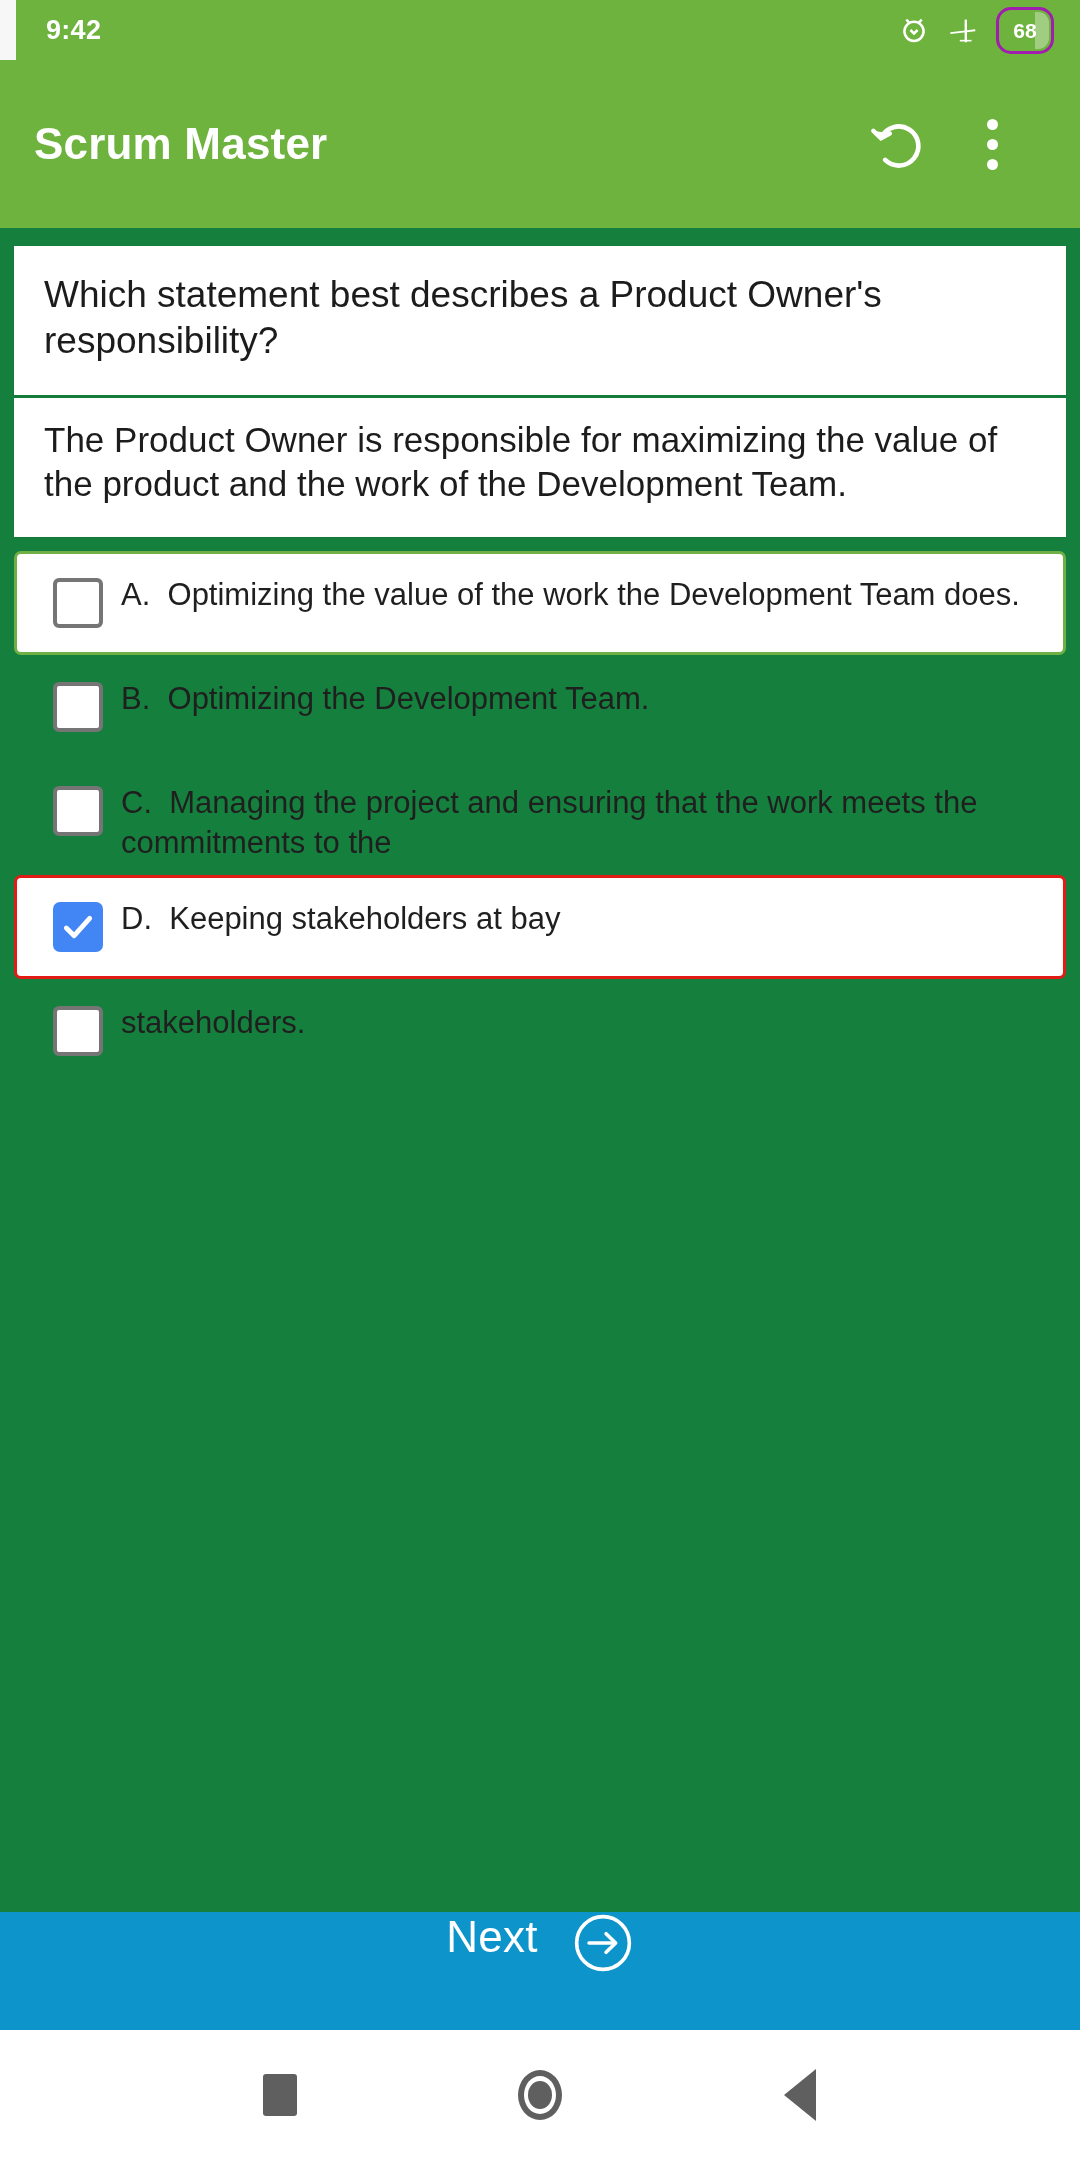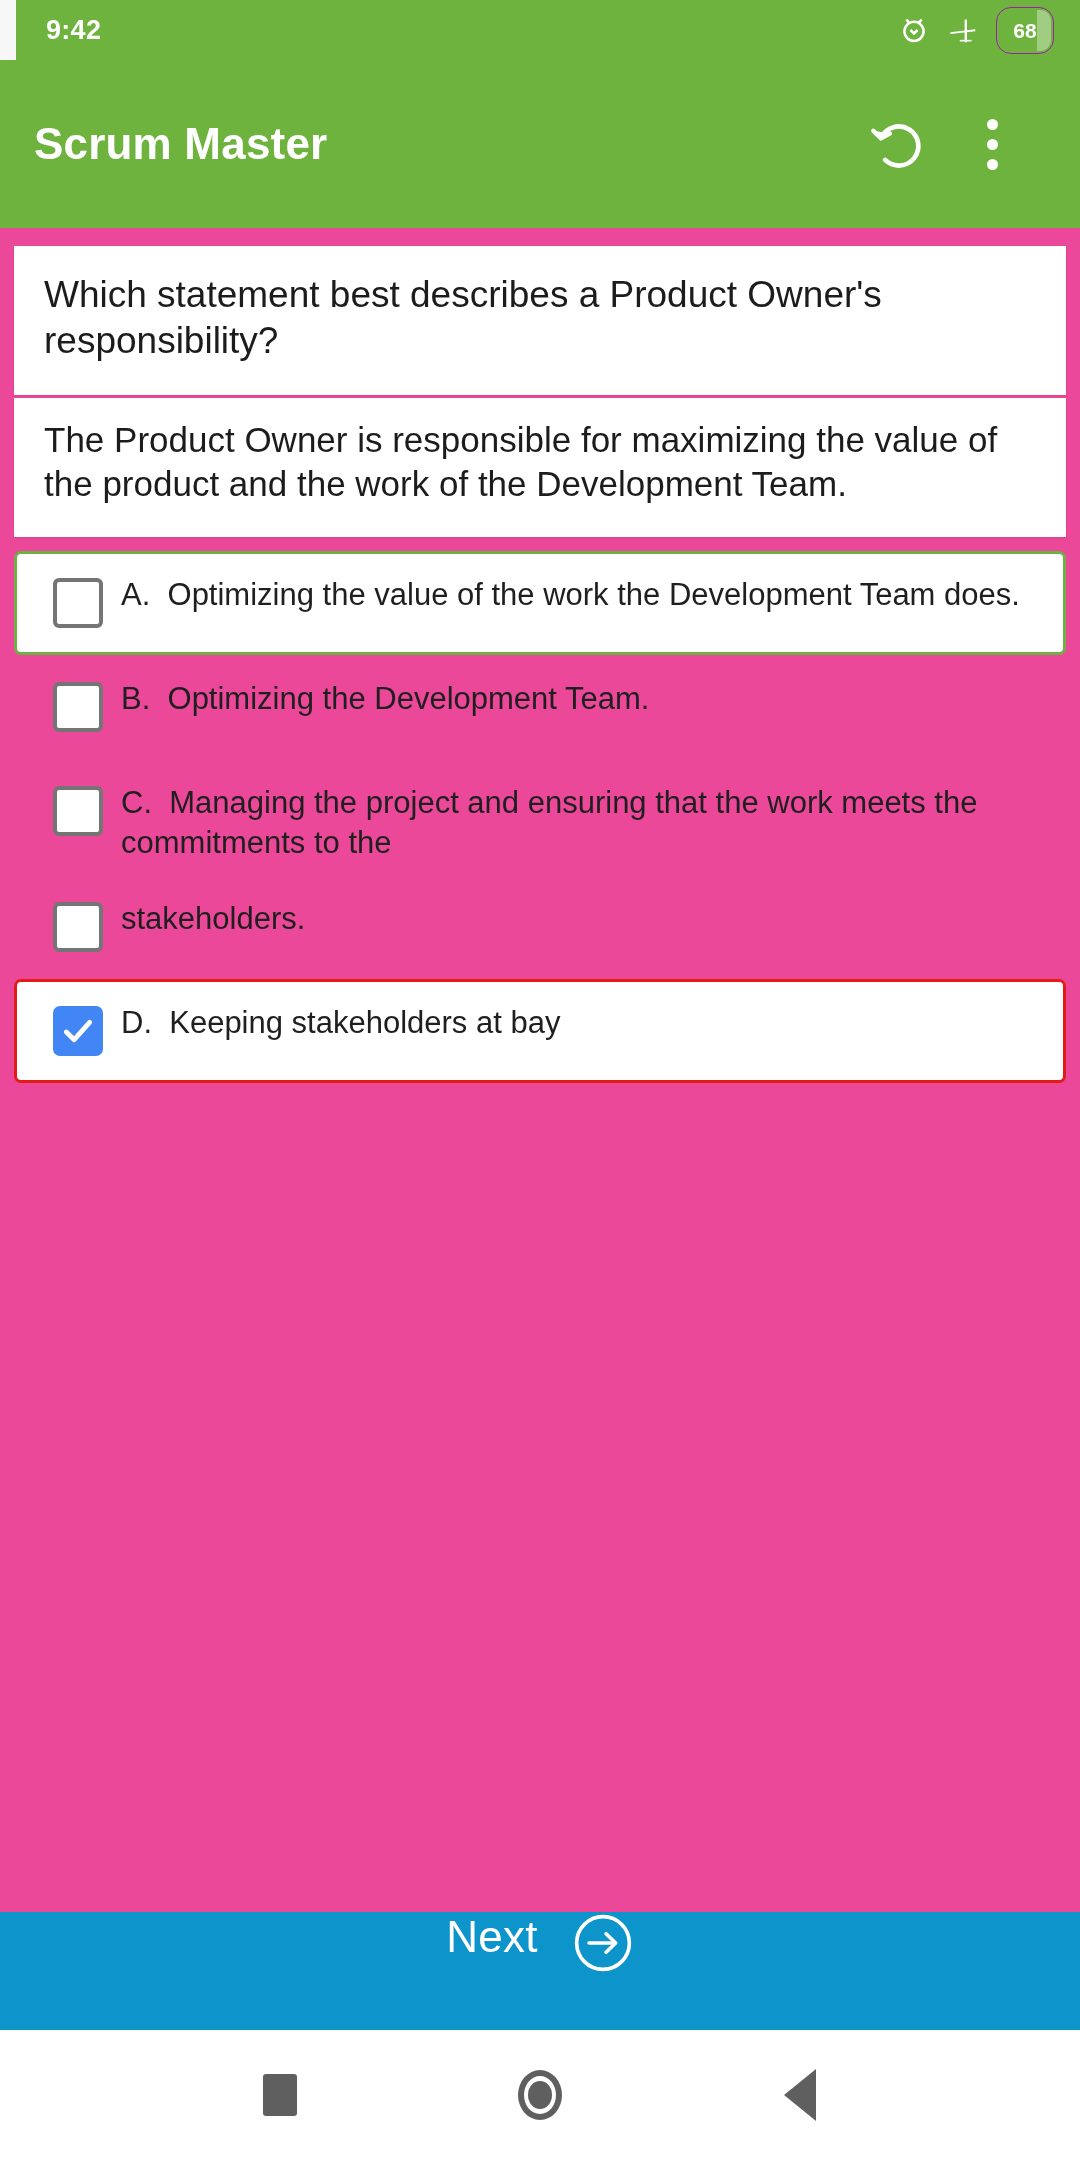--- a/index.html
+++ b/index.html
@@ -44,21 +44,21 @@
   .status-icons {
     display: flex;
     align-items: center;
     gap: 16px;
   }
   .status-icons svg { display: block; }
   .battery {
     position: relative;
     width: 58px;
     height: 47px;
-    border: 1px solid #a21caf;
+    border: 3px solid #a21caf;
     border-radius: 15px;
     box-sizing: border-box;
     display: flex;
     align-items: center;
     justify-content: center;
   }
   .battery .batt-fill {
     position: absolute;
     right: 2px;
     top: 2px;
@@ -112,21 +112,21 @@
     width: 11px;
     height: 11px;
     background: #ffffff;
     border-radius: 50%;
     display: block;
   }
 
   
   .content {
     flex: 1 1 auto;
-    background: #ec4899;
+    background: #15803d;
     overflow: hidden;
     position: relative;
     padding-top: 18px;
     box-sizing: border-box;
   }
 
   .card {
     background: #ffffff;
     margin: 0 14px;
     box-shadow: 0 1px 2px rgba(0,0,0,0.07);
@@ -355,38 +355,38 @@
         <div class="opt-text">B.  Optimizing the Development Team.</div>
       </div>
 
       <div class="option">
         <div class="cbox-wrap">
           <div class="cbox"></div>
         </div>
         <div class="opt-text">C.  Managing the project and ensuring that the work meets the commitments to the</div>
       </div>
 
-      <div class="option">
-        <div class="cbox-wrap">
-          <div class="cbox"></div>
-        </div>
-        <div class="opt-text">stakeholders.</div>
-      </div>
-
       <div class="option wrong">
         <div class="cbox-wrap">
           <div class="cbox checked">
             <svg width="40" height="40" viewBox="0 0 24 24" fill="none" stroke="#ffffff" stroke-width="2.9" stroke-linecap="round" stroke-linejoin="round">
               <polyline points="5,12.6 9.7,17.2 19,6.8"></polyline>
             </svg>
           </div>
         </div>
         <div class="opt-text">D.  Keeping stakeholders at bay</div>
       </div>
 
+      <div class="option">
+        <div class="cbox-wrap">
+          <div class="cbox"></div>
+        </div>
+        <div class="opt-text">stakeholders.</div>
+      </div>
+
     </div>
   </div>
 
   <div class="nextbar">
     <div class="next-label">Next</div>
     <div class="next-icon">
       <svg width="62" height="62" viewBox="0 0 24 24" fill="none" stroke="#ffffff" stroke-width="1.4" stroke-linecap="round" stroke-linejoin="round">
         <circle cx="12" cy="12" r="10.2"></circle>
         <line x1="6.6" y1="12" x2="16.6" y2="12"></line>
         <polyline points="13.2,8.4 16.9,12 13.2,15.6"></polyline>

